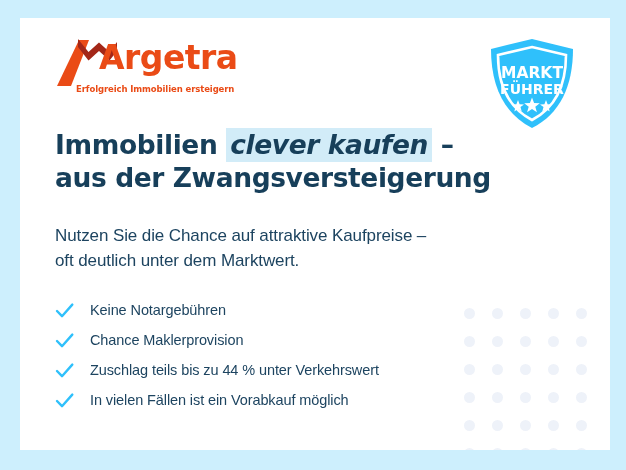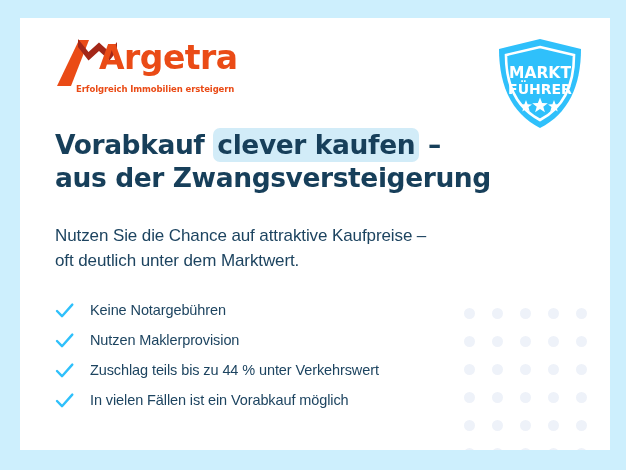--- a/index.html
+++ b/index.html
@@ -90,21 +90,21 @@
     font-weight: bold;
     letter-spacing: -0.1px;
     color: #ea4b16;
     white-space: nowrap;
     padding-left: 19px;
   }
 
   
   .badge {
     position: absolute;
-    right: 26px;
+    right: 34px;
     top: 20px;
     width: 88px;
     height: 92px;
     z-index: 3;
   }
   .badge svg { display: block; }
 
   
   .headline {
     margin-top: 28px;
@@ -112,22 +112,23 @@
     font-size: 26.5px;
     font-weight: bold;
     color: #173f5a;
     line-height: 1.26;
     letter-spacing: -0.4px;
   }
   .headline .hl-line { display: block; white-space: nowrap; }
   .headline .mark {
     background: #d2ecf8;
     padding: 1px 4px 2px 4px;
-    border-radius: 7px;
+    border-radius: 0;
     box-decoration-break: clone;
+    font-style: italic;
   }
 
   
   .sub {
     margin-top: 28px;
     font-family: "Liberation Sans", sans-serif;
     font-size: 17px;
     color: #1d4460;
     line-height: 1.5;
     letter-spacing: -0.1px;
@@ -221,21 +222,21 @@
             <path d="M24 4 L34 4 L16 50 L2 50 Z" fill="#ea4b16"></path>
             <path d="M23 3 L33.5 16 L44 6.5 L54.5 16 L62 6 L62 15 L54.5 24.5 L44 15 L33.5 24.5 L23 11 Z" fill="#a32718"></path>
           </svg>
         </div>
         <div class="logo-wordmark">Argetra</div>
         <div class="logo-tagline">Erfolgreich Immobilien ersteigern</div>
       </div>
 
       <h1 class="headline">
         <span class="hl-line">
-          <span>Vorabkauf </span><span class="mark">clever kaufen</span><span> –</span>
+          <span>Immobilien </span><span class="mark">clever kaufen</span><span> –</span>
         </span>
         <span class="hl-line">aus der Zwangsversteigerung</span>
       </h1>
 
       <p class="sub">
         <span class="sub-line">Nutzen Sie die Chance auf attraktive Kaufpreise –</span>
         <span class="sub-line">oft deutlich unter dem Marktwert.</span>
       </p>
 
       <ul class="checklist">
@@ -246,21 +247,21 @@
             </svg>
           </span>
           <span class="check-label">Keine Notargebühren</span>
         </li>
         <li class="check-item">
           <span class="check-icon">
             <svg viewBox="0 0 19 19" width="19" height="19" aria-hidden="true">
               <path d="M2 10 L7 15.2 L17.3 3.6" fill="none" stroke="#2fc0fb" stroke-width="2.4" stroke-linecap="round" stroke-linejoin="round"></path>
             </svg>
           </span>
-          <span class="check-label">Nutzen Maklerprovision</span>
+          <span class="check-label">Chance Maklerprovision</span>
         </li>
         <li class="check-item">
           <span class="check-icon">
             <svg viewBox="0 0 19 19" width="19" height="19" aria-hidden="true">
               <path d="M2 10 L7 15.2 L17.3 3.6" fill="none" stroke="#2fc0fb" stroke-width="2.4" stroke-linecap="round" stroke-linejoin="round"></path>
             </svg>
           </span>
           <span class="check-label">Zuschlag teils bis zu 44 % unter Verkehrswert</span>
         </li>
         <li class="check-item">

